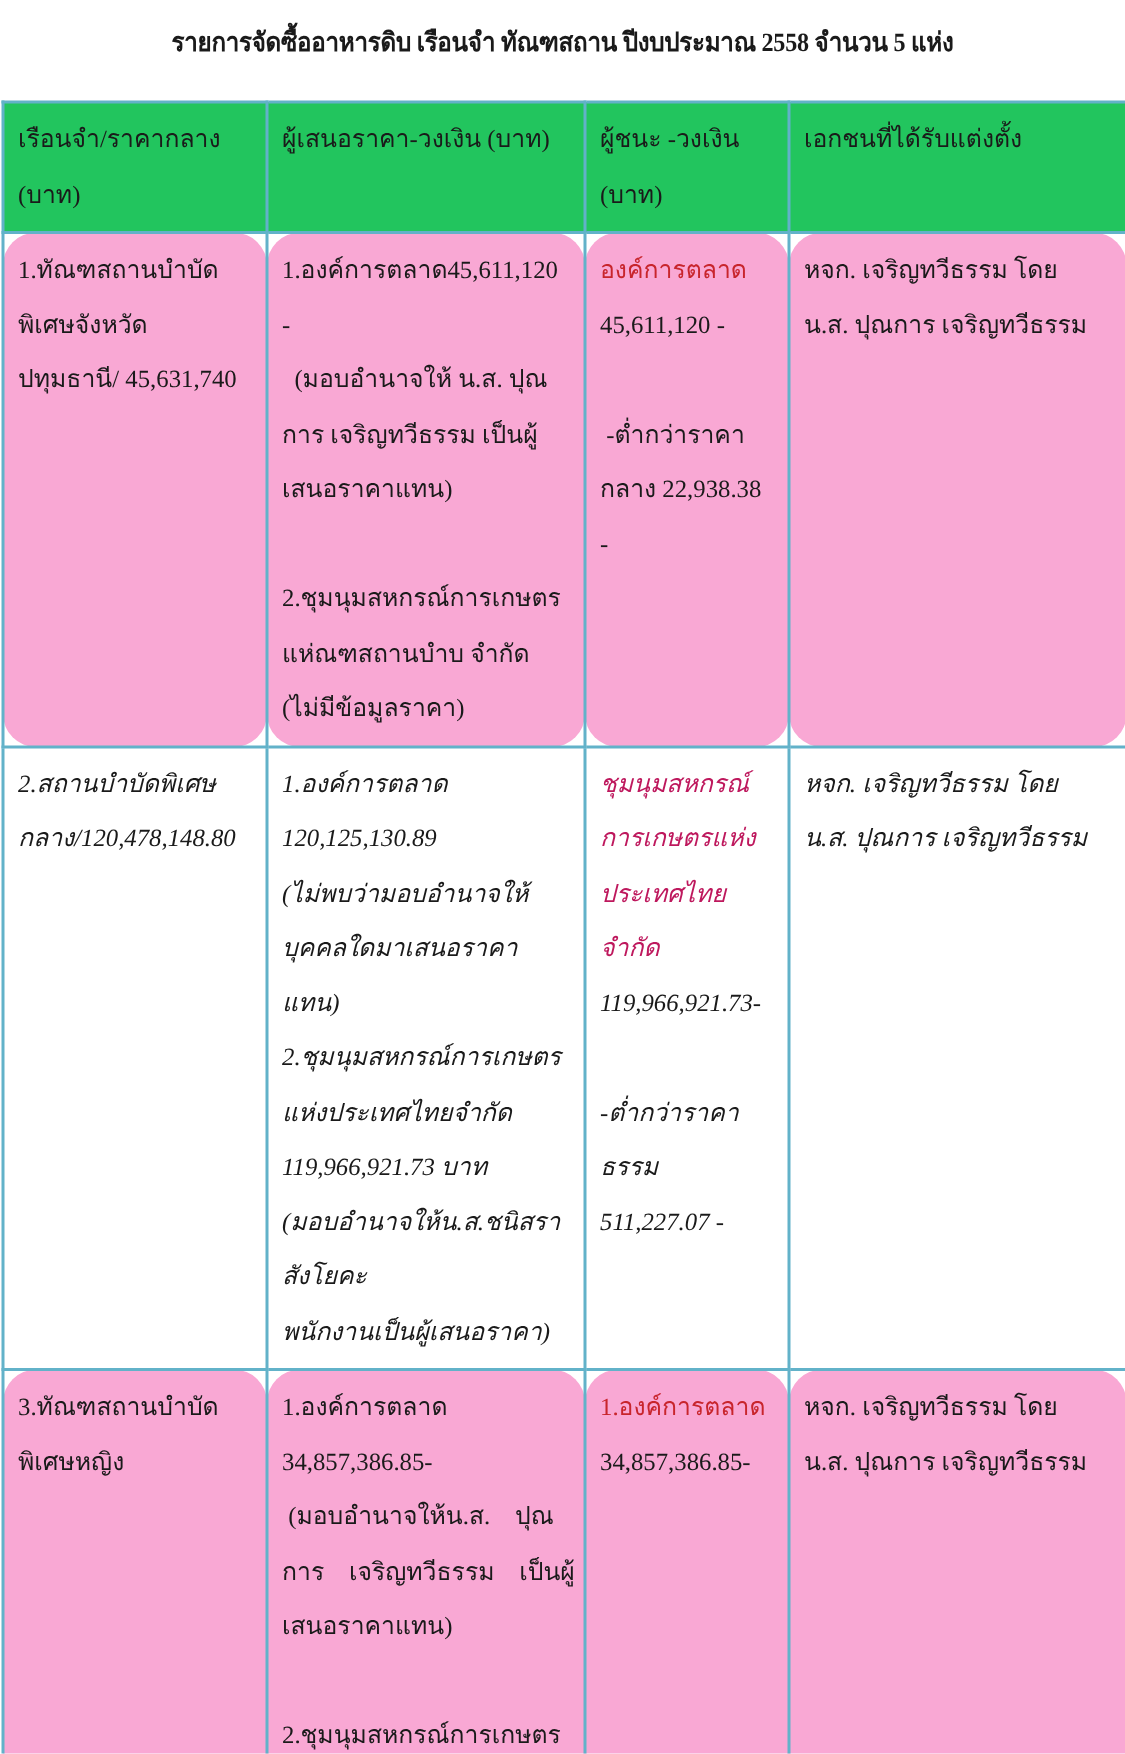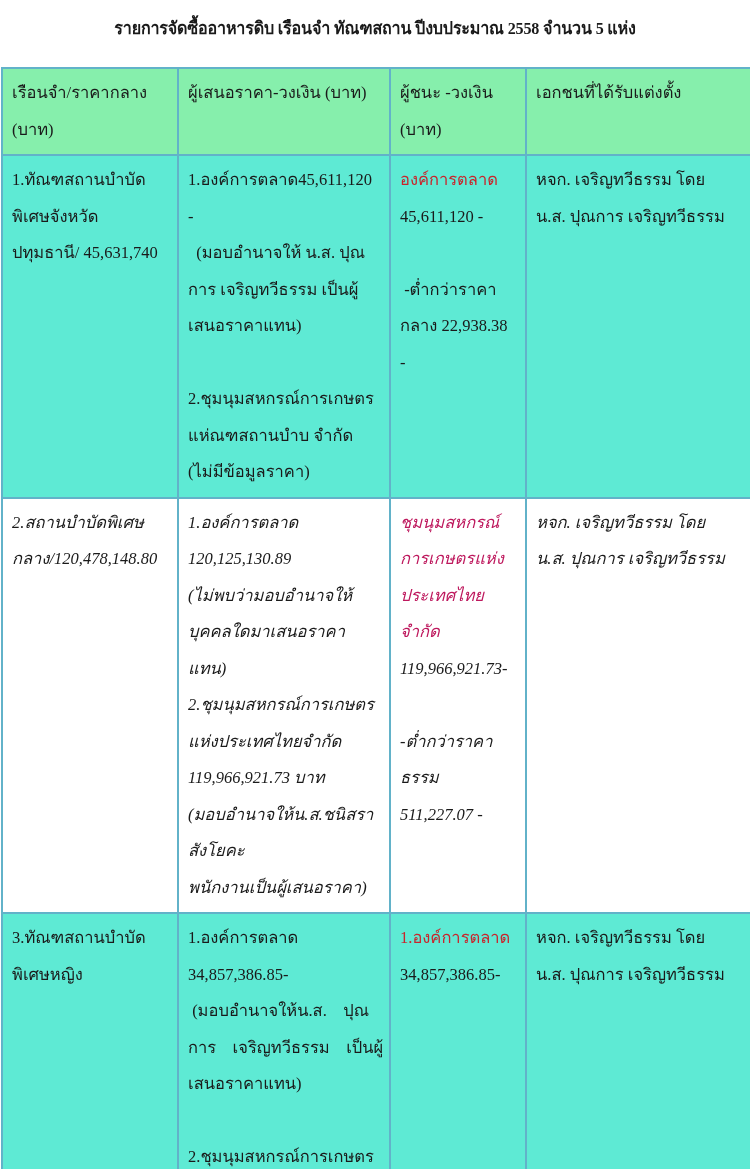--- a/index.html
+++ b/index.html
@@ -43,24 +43,24 @@
     table.proc th, table.proc td {
       border: 2px solid #62b2c9;
       vertical-align: top;
       text-align: left;
       padding: 6px 8px 6px 9px;
       line-height: 36.5px;
       font-weight: normal;
       word-wrap: break-word;
     }
     table.proc thead th {
-      background: #86efac;
+      background: #22c55e;
       height: 62px;
     }
-    tr.hl td { background: #5eead4; }
+    tr.hl td { background: #f9a8d4; border-radius: 22px; }
     tr.plain td { background: #ffffff; font-style: italic; }
     tr.r1 td { height: 316px; }
     tr.r2 td { height: 388px; }
     tr.r3 td { height: 300px; }
     .b { font-weight: bold; }
     .line { display: block; }
     .red { color: #c8252c; }
     .green { color: #be185d; }
     .gap { display: block; height: 36.5px; }
   </style>

